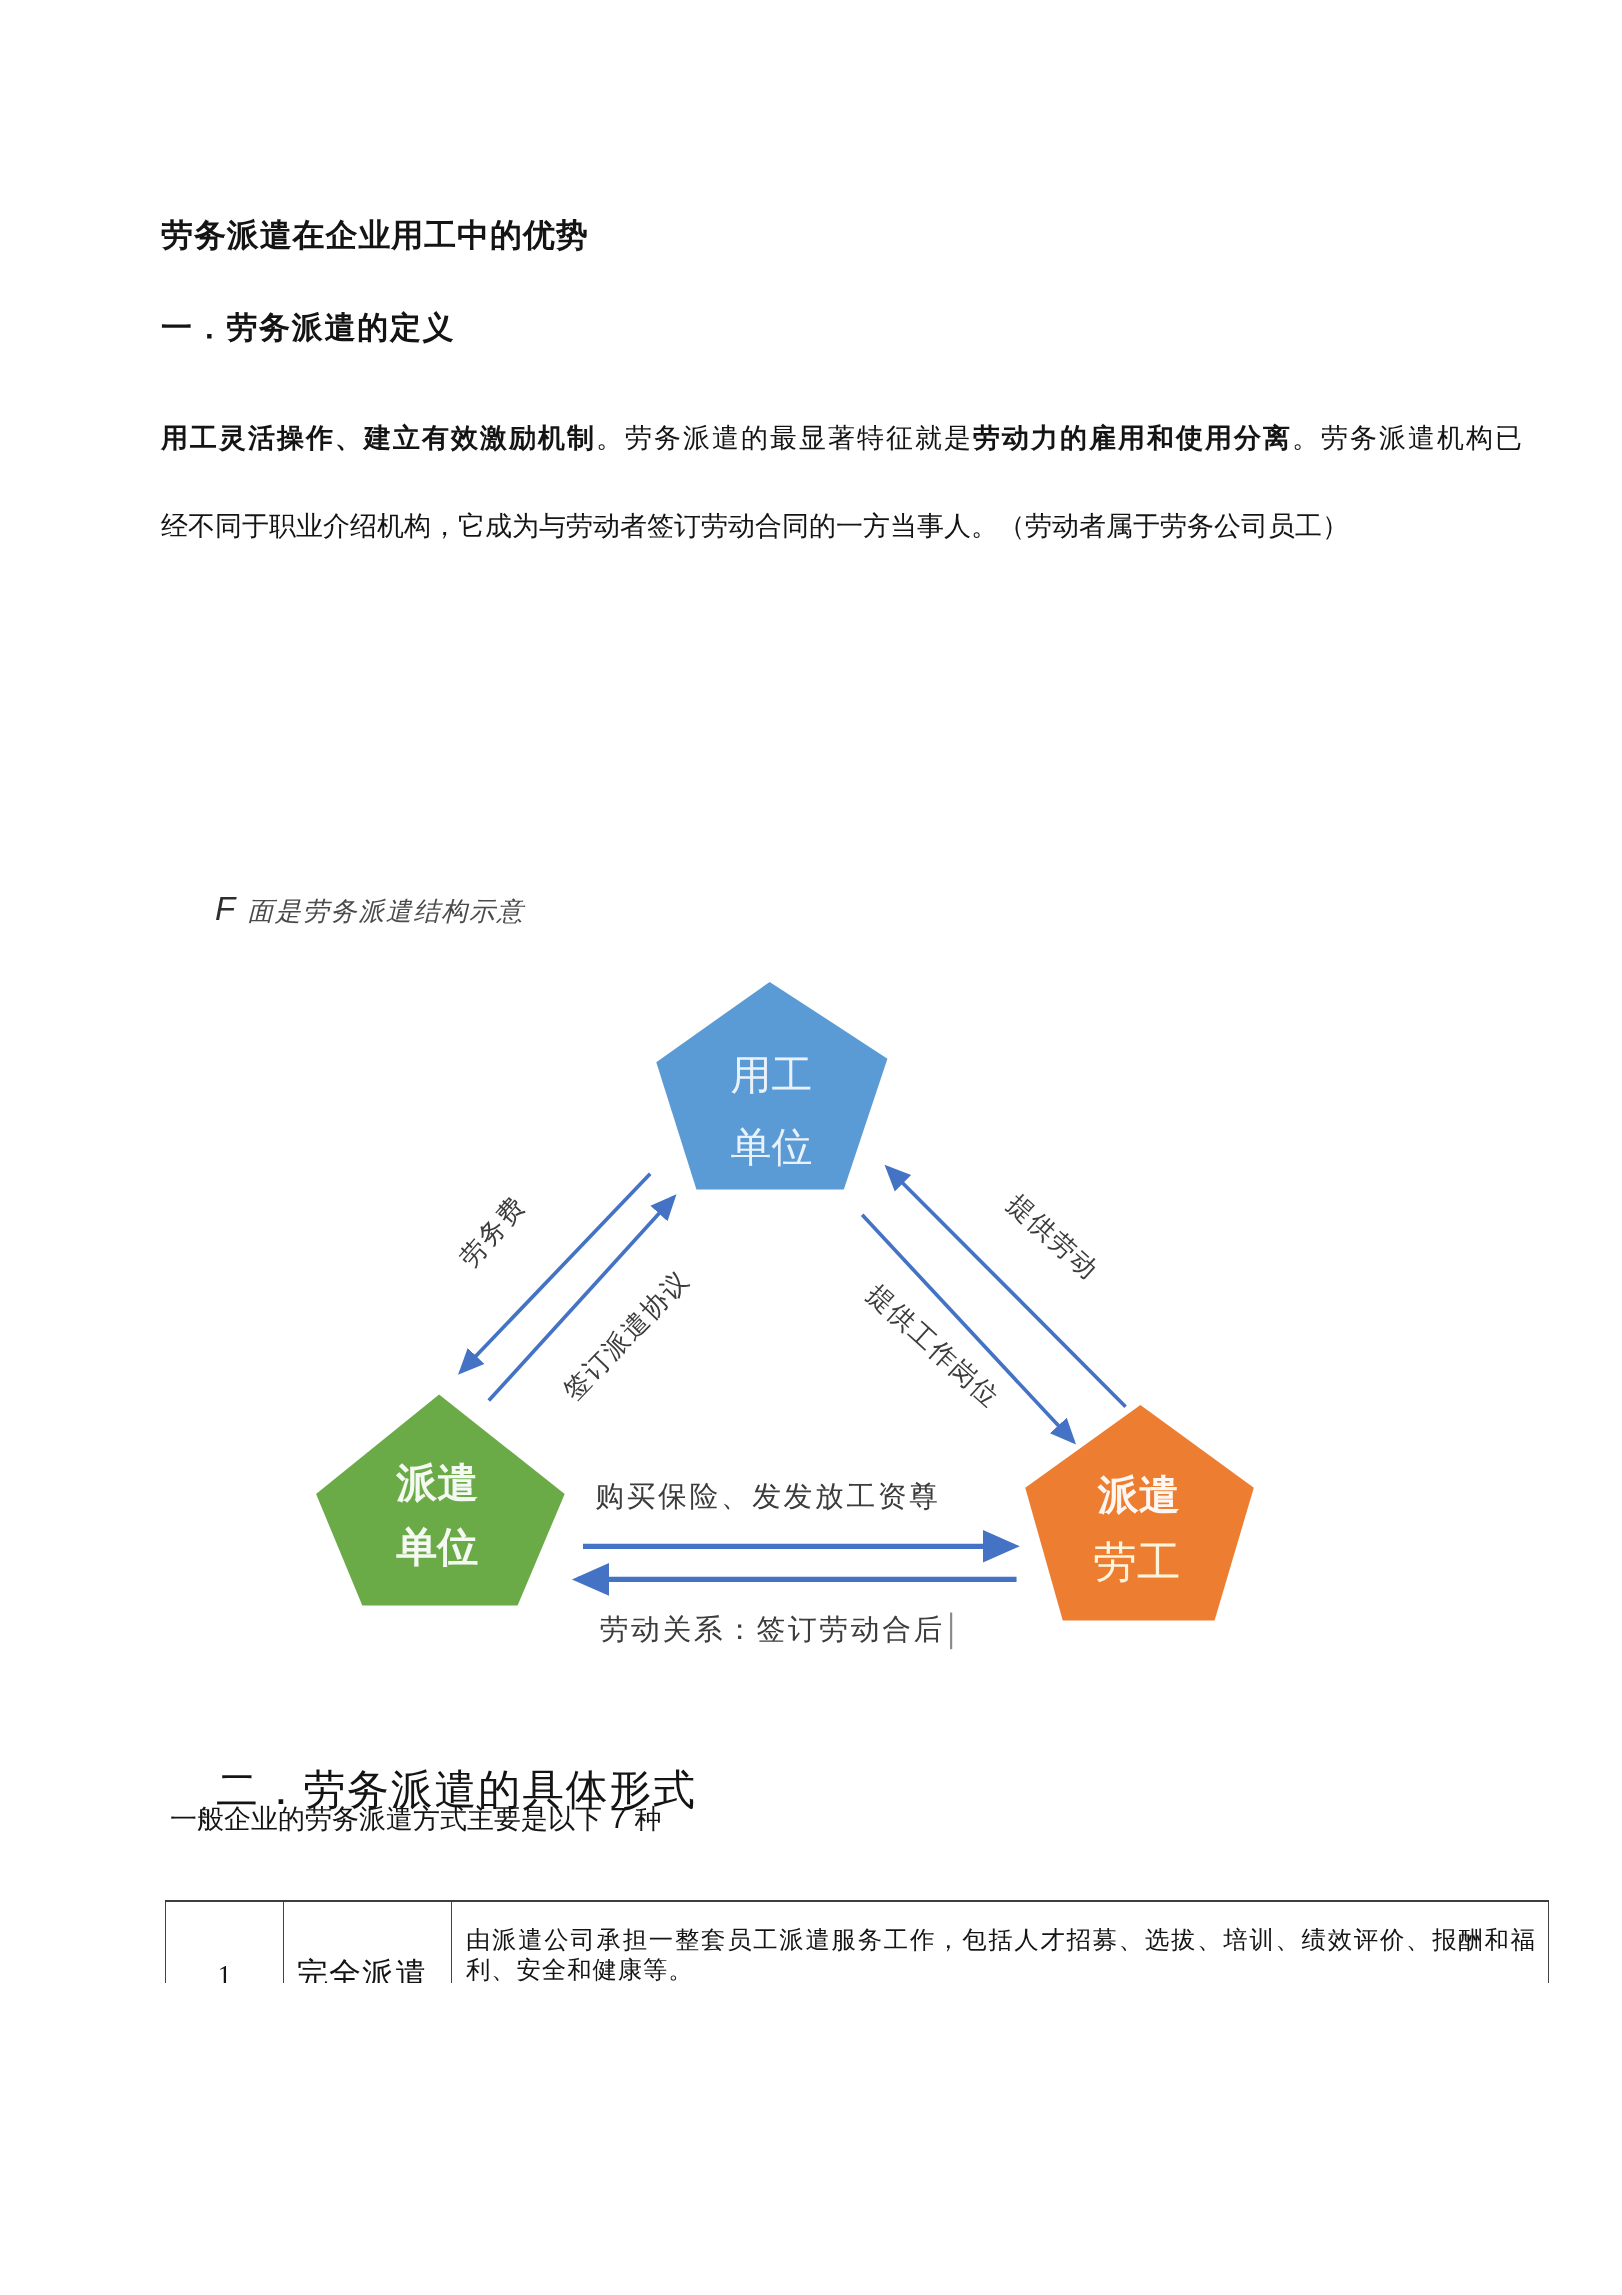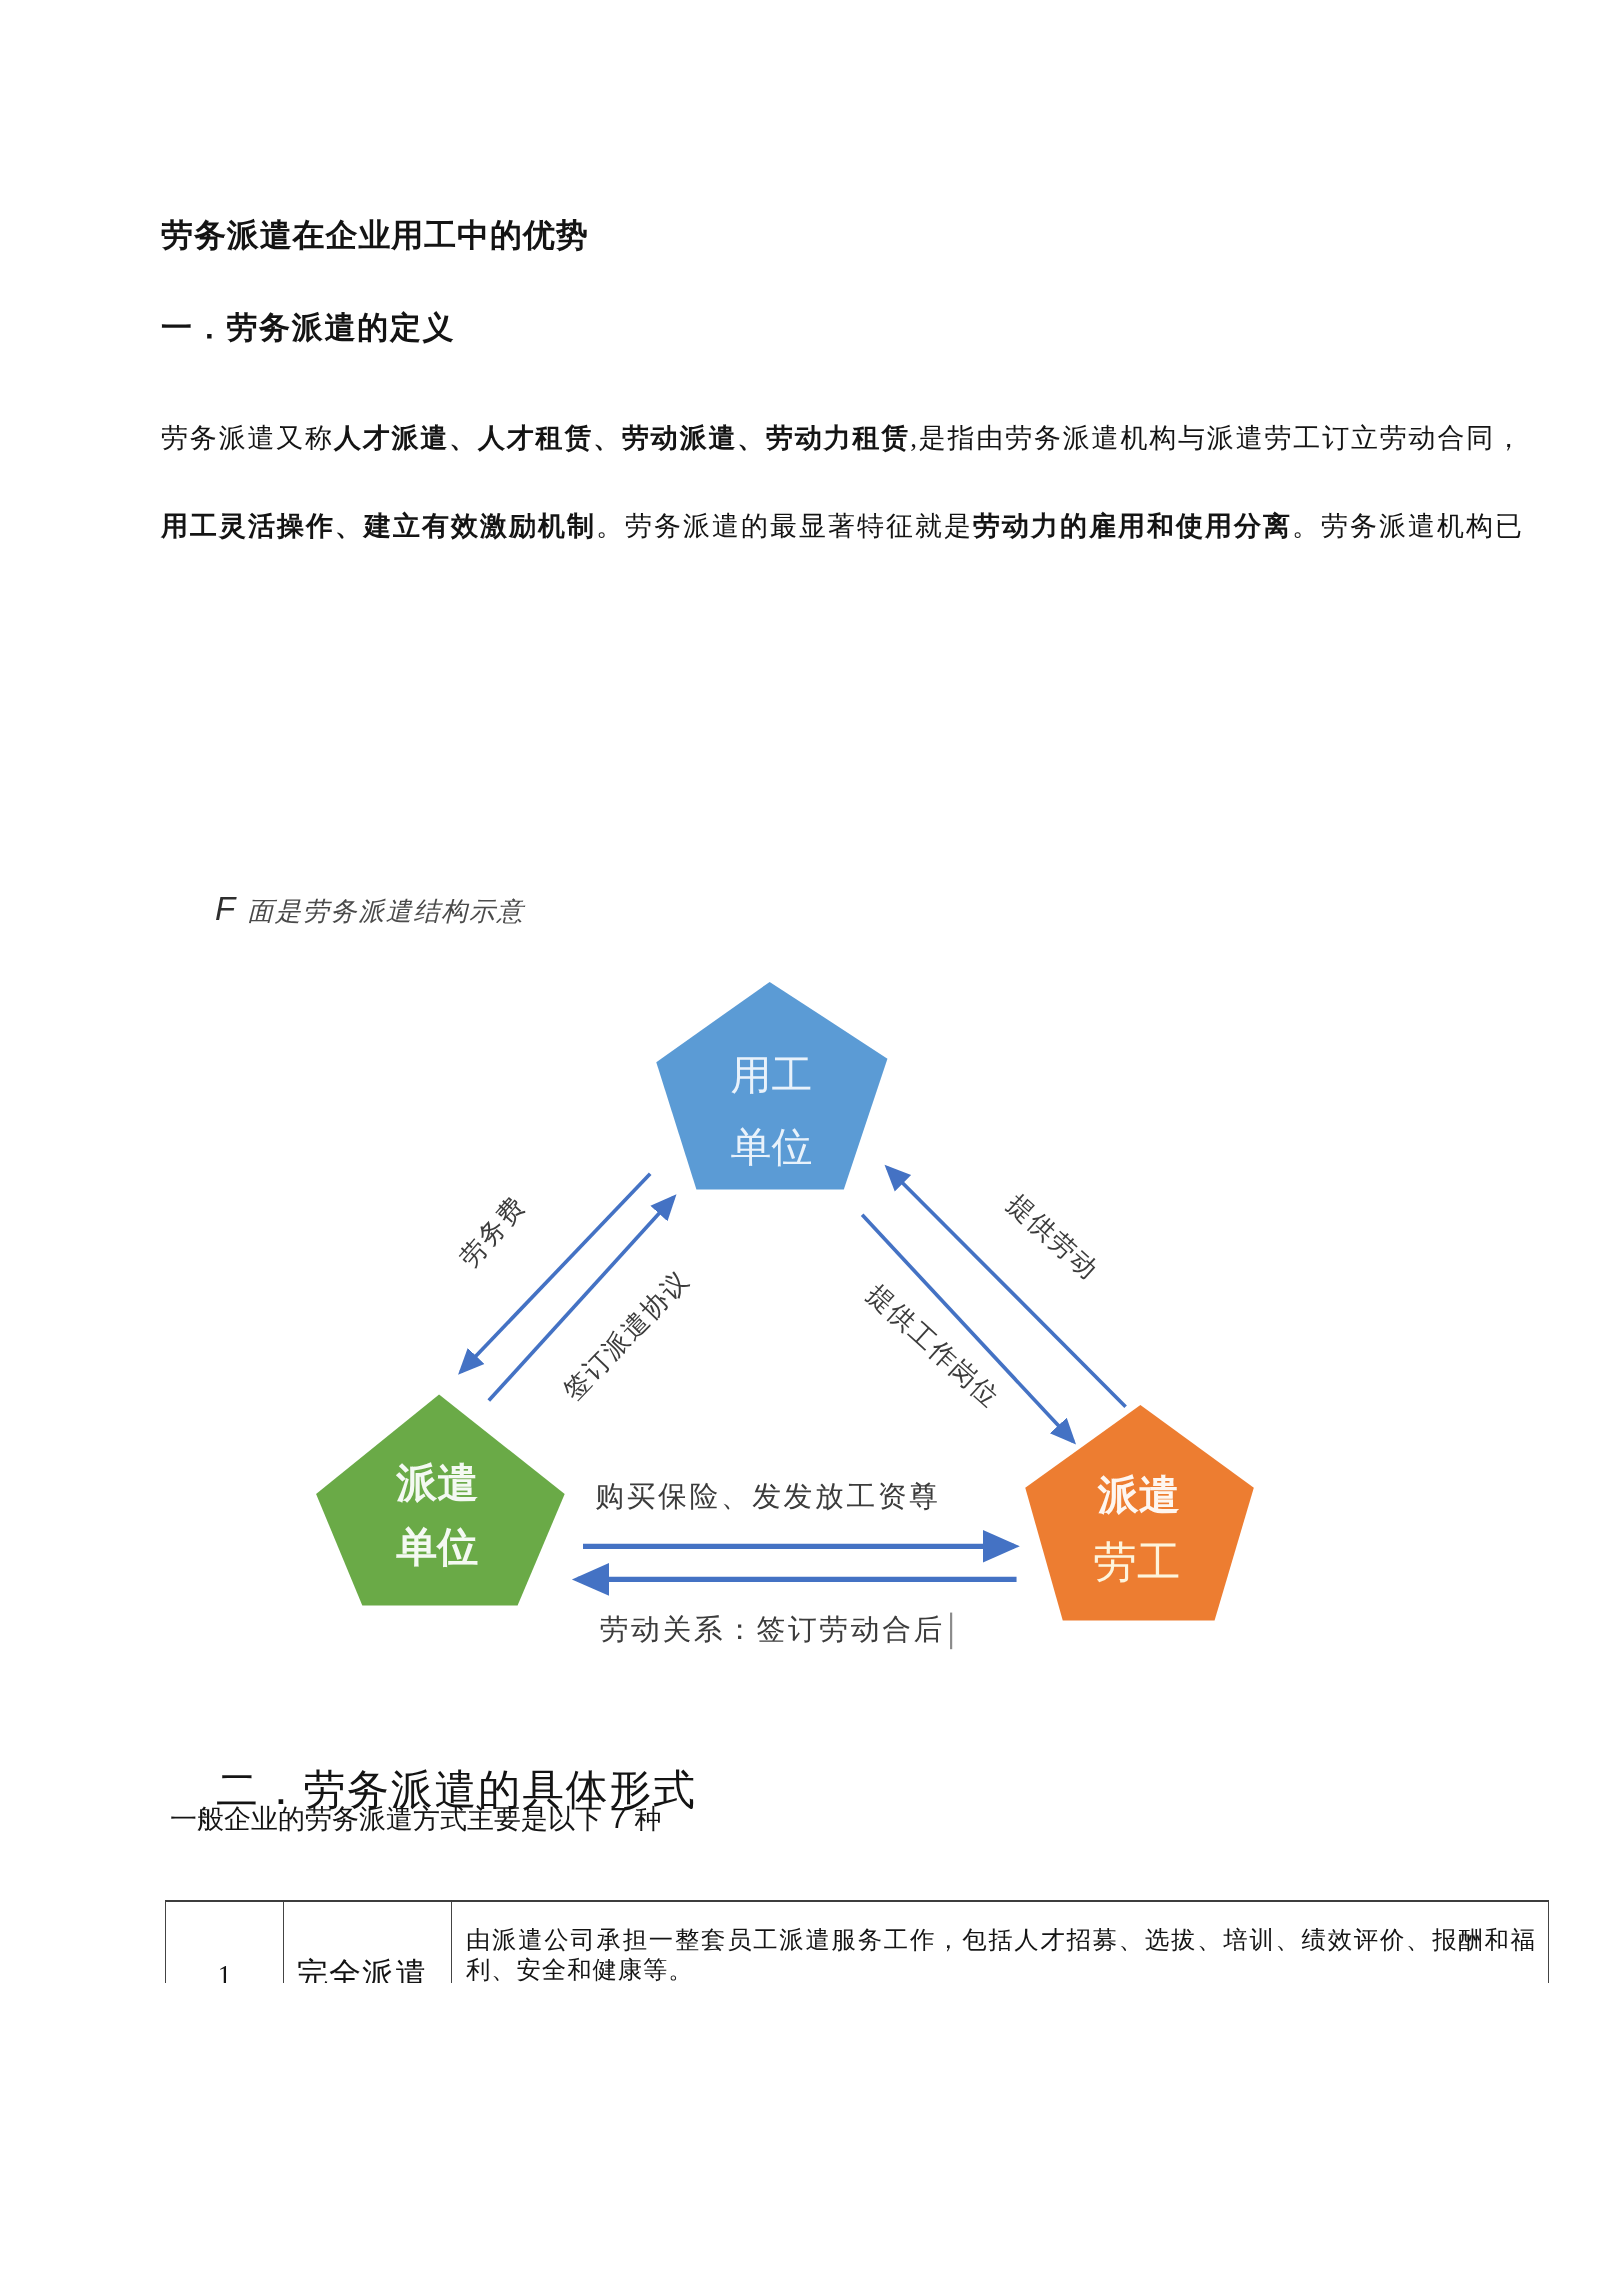--- a/index.html
+++ b/index.html
@@ -119,22 +119,22 @@
   }
 </style>
 </head>
 <body>
 
 <div class="abs doc-title">劳务派遣在企业用工中的优势</div>
 
 <div class="abs h1">一．劳务派遣的定义</div>
 
 <div class="abs para">
-  <div class="pline just"><span>劳务派遣又称</span><span class="b">人才派遣、人才租赁、劳动派遣、劳动力租赁</span><span>,是指由劳务派遣机构与派遣劳工订立劳动合同，</span></div>
   <div class="pline just"><span class="b">用工灵活操作、建立有效激励机制</span><span>。劳务派遣的最显著特征就是</span><span class="b">劳动力的雇用和使用分离</span><span>。劳务派遣机构已</span></div>
+  <div class="pline"><span>经不同于职业介绍机构，它成为与劳动者签订劳动合同的一方当事人。（劳动者属于劳务公司员工）</span></div>
 </div>
 
 <div class="abs cap"><span class="f">F</span><span>面是劳务派遣结构示意</span></div>
 
 <svg class="abs diagram" width="1134" height="698" viewBox="0 0 1300 800" xmlns="http://www.w3.org/2000/svg">
   <defs>
     <marker id="ah" viewBox="0 0 10 10" refX="8" refY="5" markerWidth="7.5" markerHeight="7.5" orient="auto" markerUnits="strokeWidth">
       <path d="M0,0.8 L9.5,5 L0,9.2 Z" fill="#4472c4"></path>
     </marker>
   </defs>

